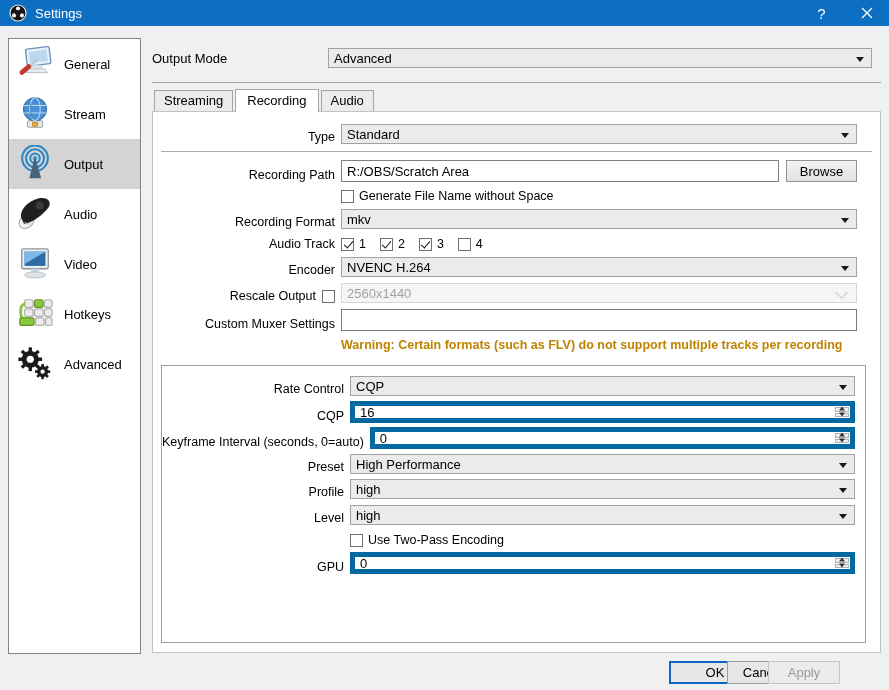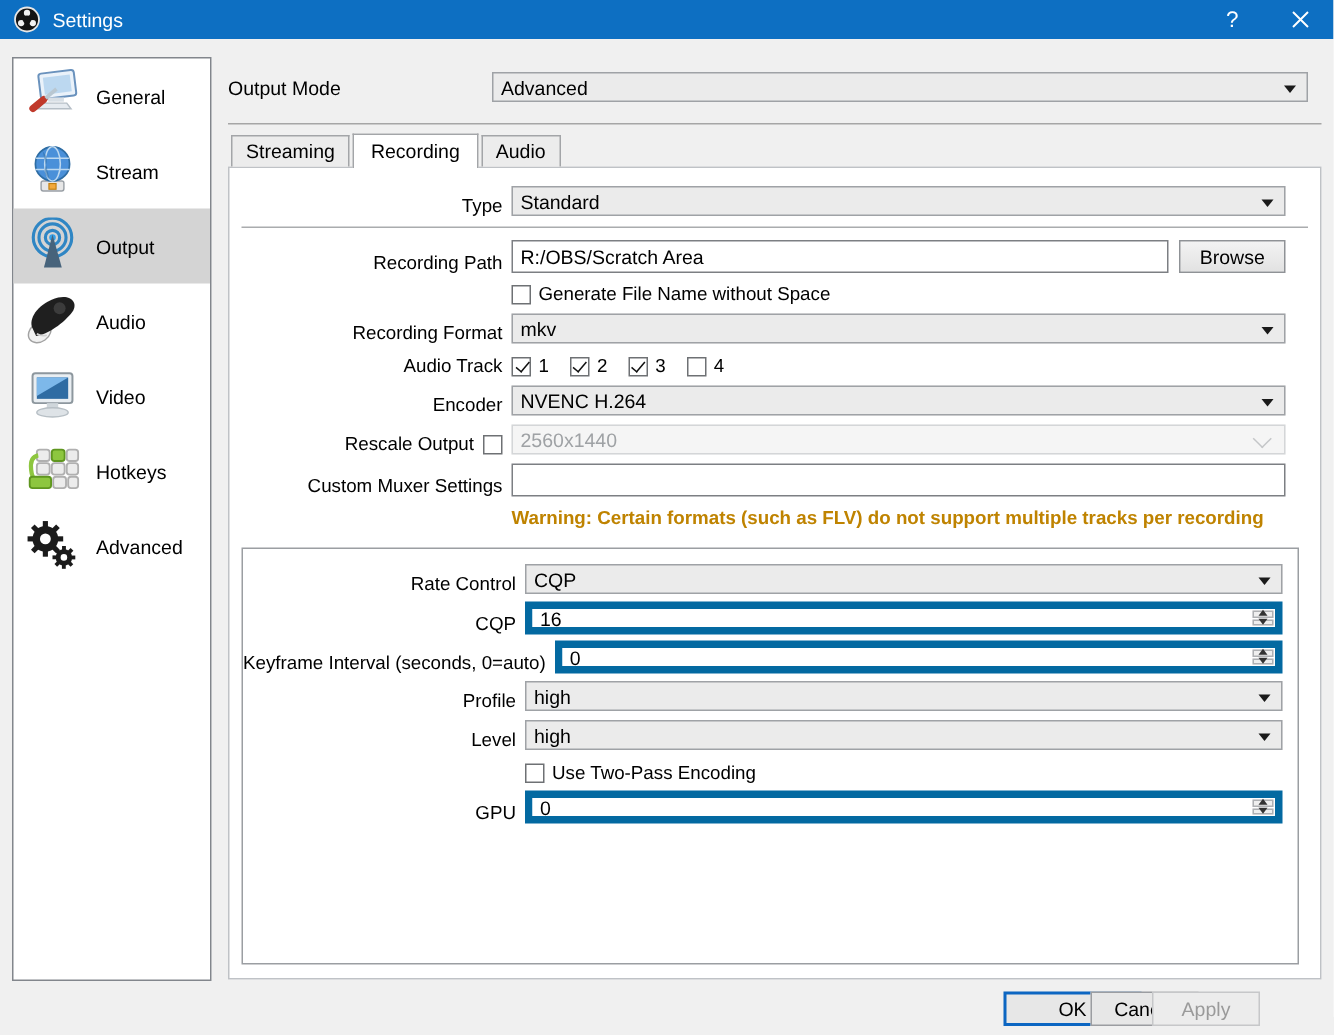--- a/index.html
+++ b/index.html
@@ -366,20 +366,28 @@
             <div class="spin">
               <input value="0" style="">
               <span class="btns">
                   <span class="sbtn up"></span>
                   <span class="sbtn down"></span>
                 </span>
             </div>
           </div>
         </div>
 
+        <div class="row">
+          <span class="lbl">Preset</span>
+          <div class="ctl">
+              <div class="combo">
+                <span>High Performance</span>
+              </div>
+            </div>
+        </div>
 
         <div class="row">
           <span class="lbl">Profile</span>
           <div class="ctl">
               <div class="combo">
                 <span>high</span>
               </div>
             </div>
         </div>
 

